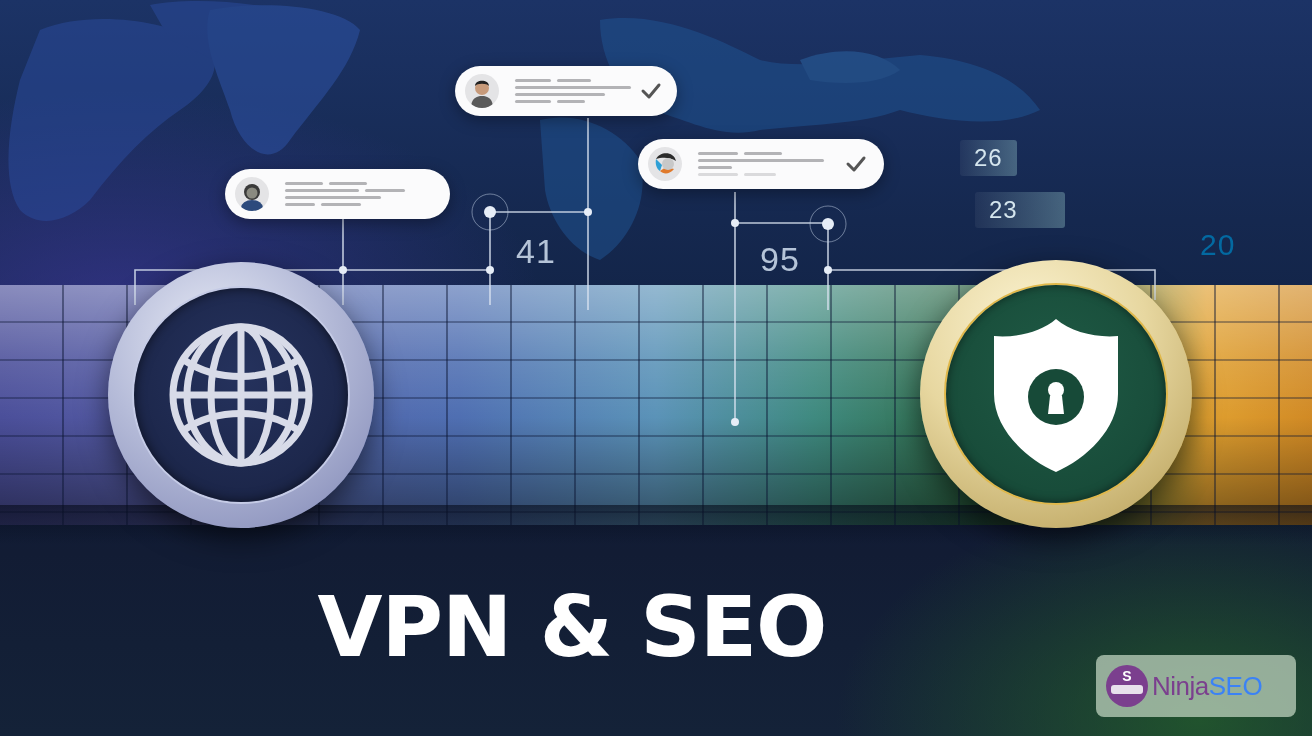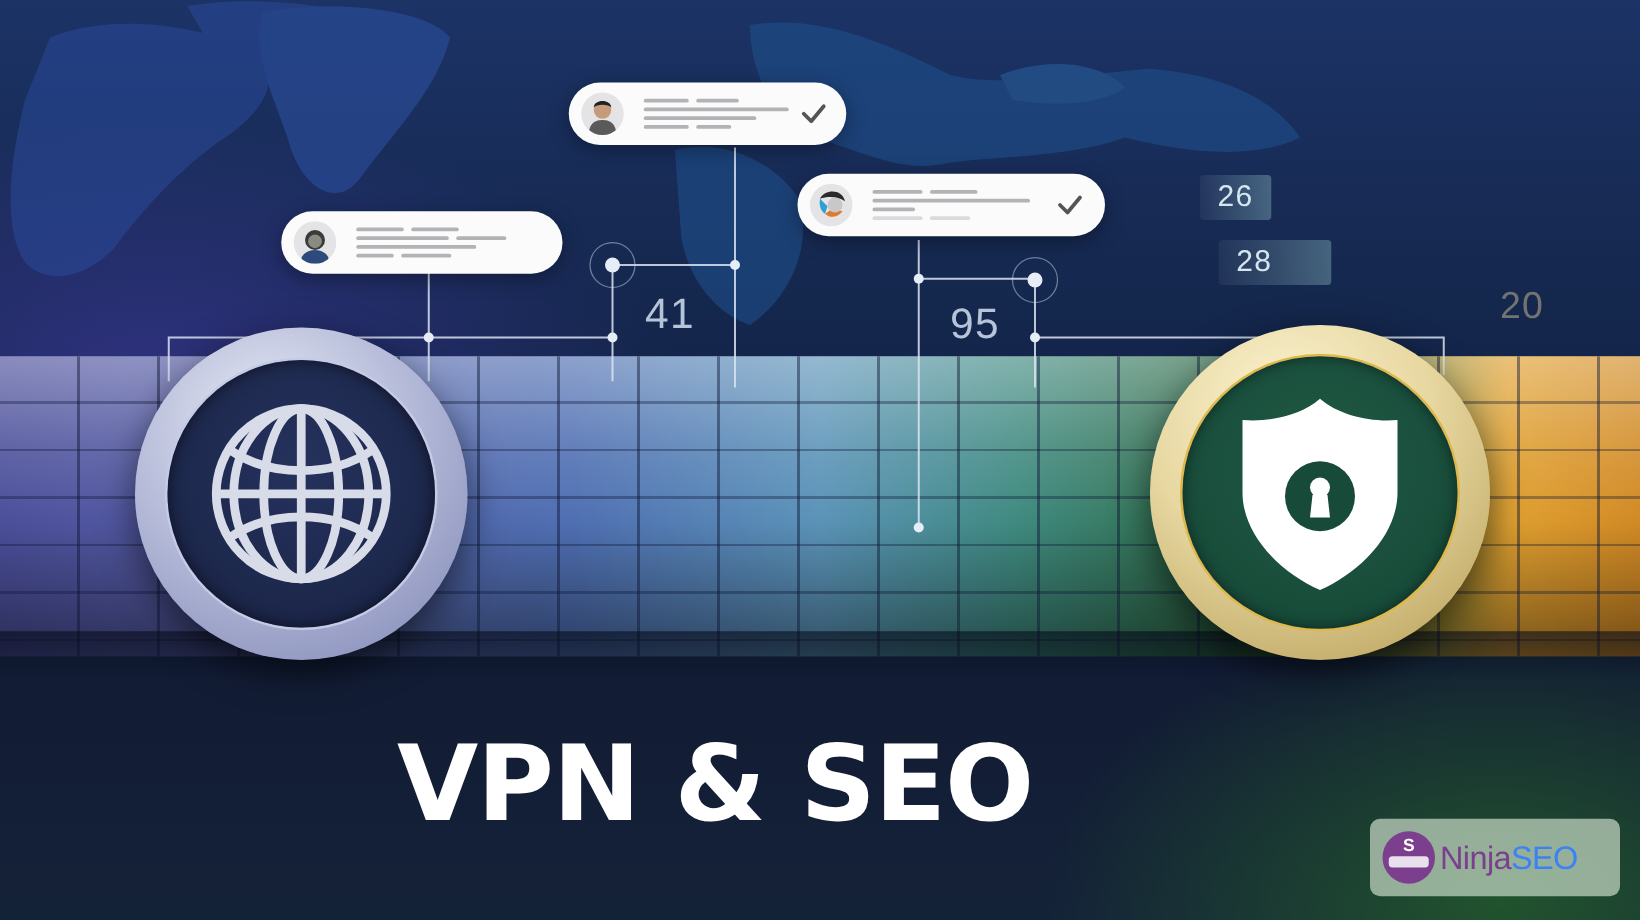--- a/index.html
+++ b/index.html
@@ -167,23 +167,23 @@
       <circle cx="828" cy="224" r="18"></circle>
     </g>
   </svg>
 
   <div class="metric" style="left:516px; top:232px;">41</div>
   <div class="metric" style="left:760px; top:240px;">95</div>
   <div class="metric-box" style="left:960px; top:140px;">
     <div class="metric">26</div>
   </div>
   <div class="metric-box" style="left:975px; top:192px; width:90px;">
-    <div class="metric">28</div>
-  </div>
-  <div class="metric" style="left:1200px; top:228px; font-size:30px; color:#737373;">20</div>
+    <div class="metric">23</div>
+  </div>
+  <div class="metric" style="left:1200px; top:228px; font-size:30px; color:#0369a1;">20</div>
 
   <div class="card" style="left:225px; top:169px; width:225px;">
     <div class="avatar">
       <svg width="34" height="34" viewBox="0 0 34 34">
         <ellipse cx="17" cy="31" rx="11" ry="8" fill="#2c4a7c"></ellipse>
         <circle cx="17" cy="15" r="8" fill="#3a3a3a"></circle>
         <circle cx="17" cy="16" r="5.5" fill="#8a8a80"></circle>
       </svg>
     </div>
     <div class="text-lines">

